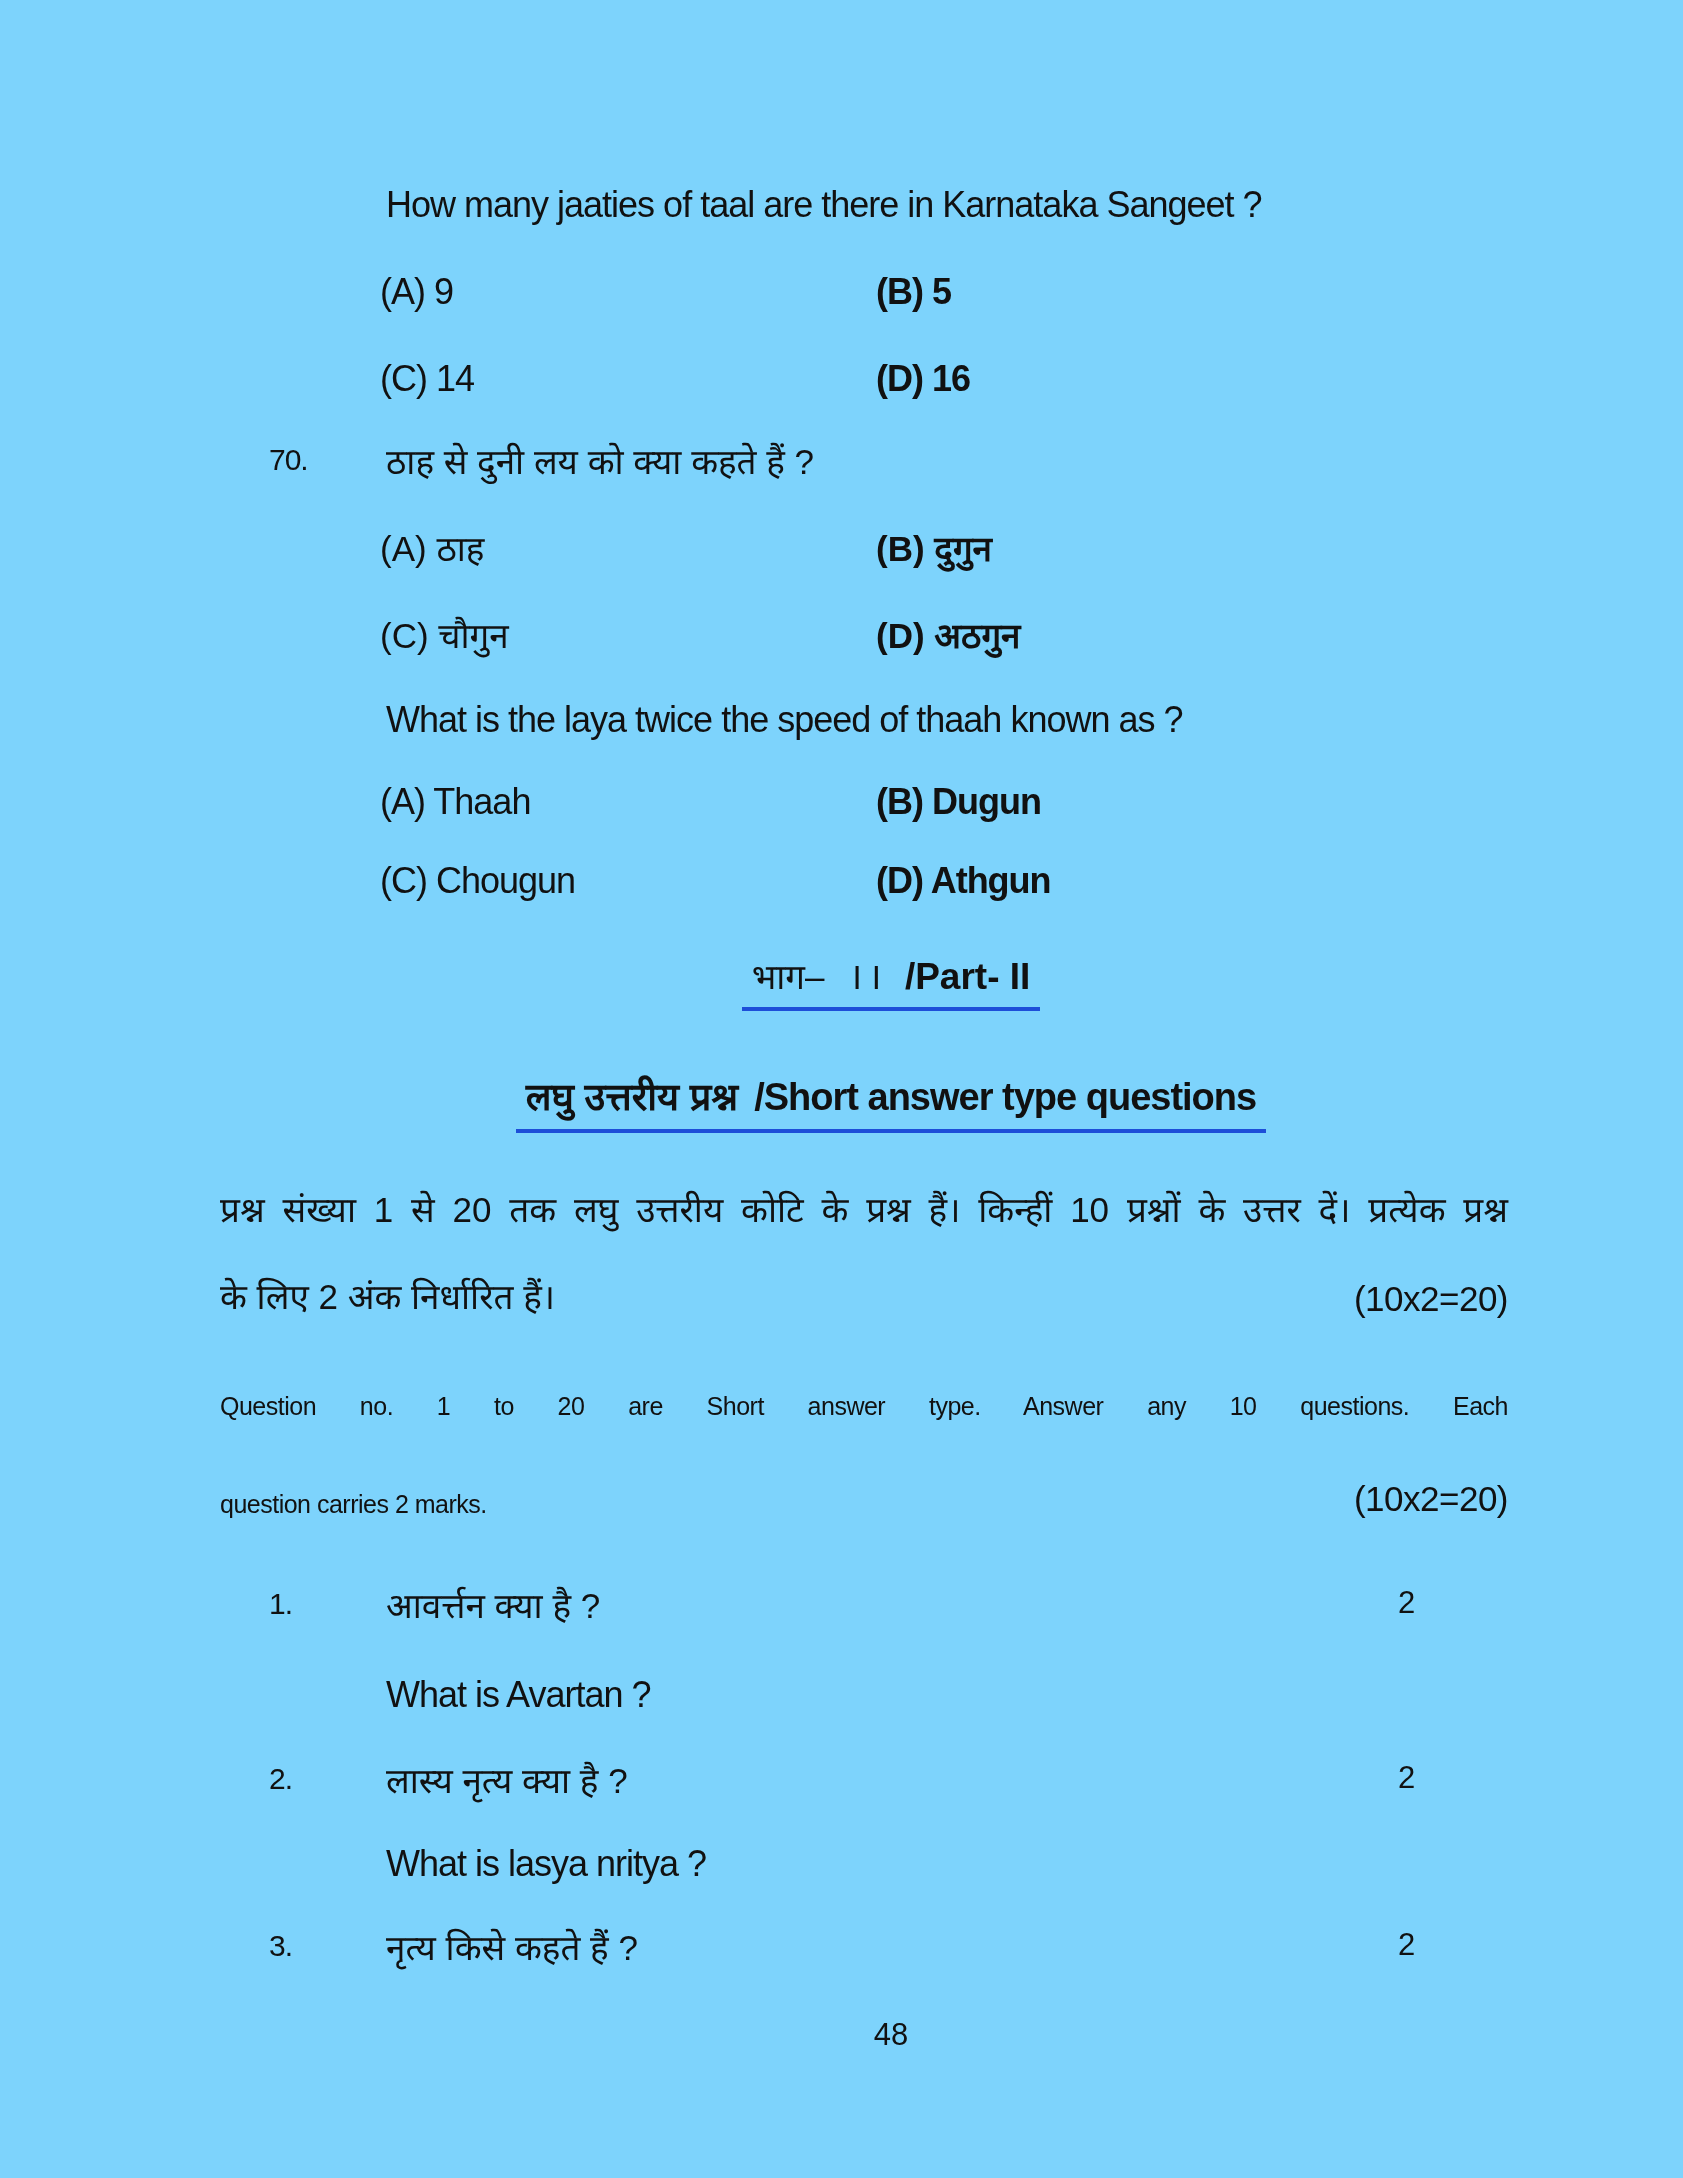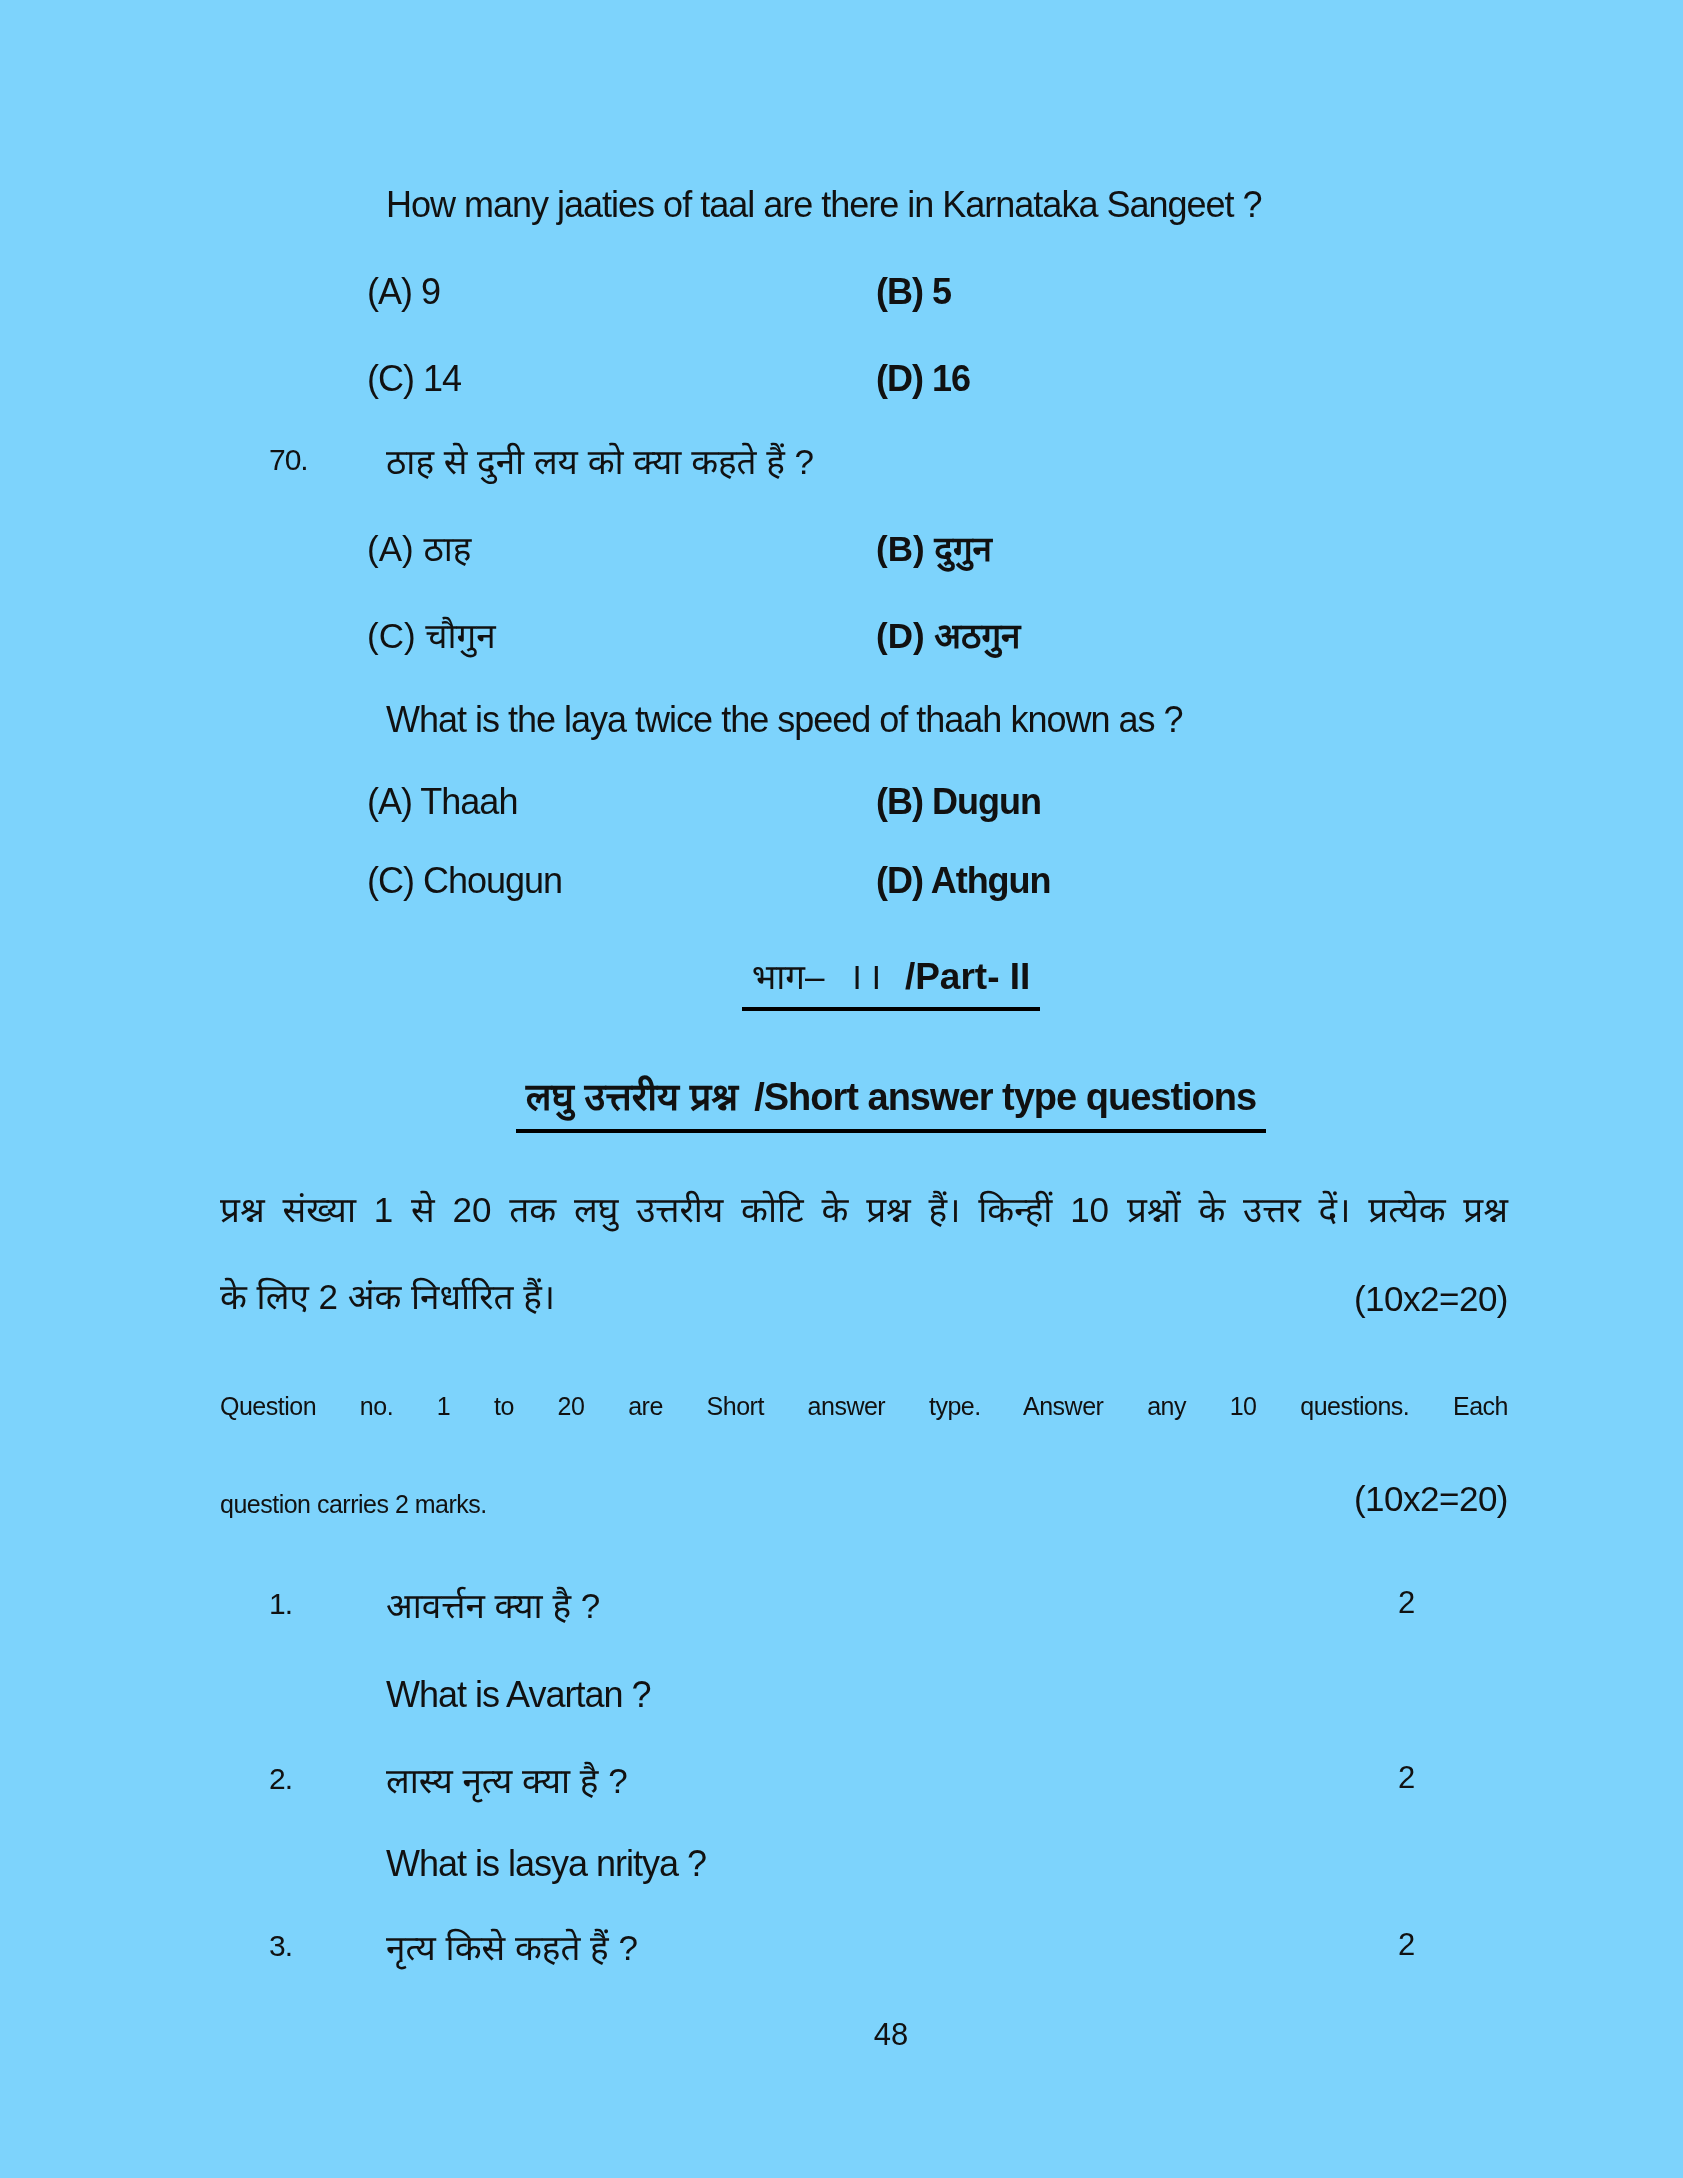--- a/index.html
+++ b/index.html
@@ -10,25 +10,25 @@
     background: #7dd3fc;
     color: #111111;
     font-family: "Liberation Sans", "DejaVu Sans", sans-serif;
     overflow: hidden;
   }
   .line { position: absolute; line-height: 1.15; white-space: nowrap; }
   .en   { font-size: 36px; letter-spacing: -1px; }
   .hi   { font-size: 35px; }
   .qnum { position: absolute; left: 269px; top: 6px; font-size: 30px; letter-spacing: -1px; }
   .qtext { position: absolute; left: 386px; top: 0; }
-  .optA { position: absolute; left: 367px; top: 0; }
+  .optA { position: absolute; left: 380px; top: 0; }
   .optB { position: absolute; left: 876px; top: 0; font-weight: bold; }
   .row  { position: absolute; left: 0; width: 1683px; height: 51px; }
   .center-band { position: absolute; left: 99px; width: 1584px; text-align: center; }
-  .underlined { display: inline-block; border-bottom: 4px solid #000000; padding: 0 10px 8px 10px; }
+  .underlined { display: inline-block; border-bottom: 4px solid #1d4ed8; padding: 0 10px 8px 10px; }
   .h1-hi { font-size: 35px; font-weight: normal; margin-right: 28px; }
   .h1-roman { font-size: 33px; letter-spacing: 10px; margin-right: 14px; }
   .h1-en { font-size: 37px; font-weight: bold; }
   .h2-hi { font-size: 38px; font-weight: bold; margin-right: 16px; }
   .h2-en { font-size: 38px; font-weight: bold; letter-spacing: -1px; }
   .para { position: absolute; left: 220px; width: 1288px; }
   .para-justify { text-align: justify; text-align-last: justify; white-space: normal; }
   .para-split { display: flex; justify-content: space-between; align-items: flex-end; }
   .para-en { font-size: 25px; letter-spacing: -0.5px; }
   .para-hi { font-size: 35px; }

